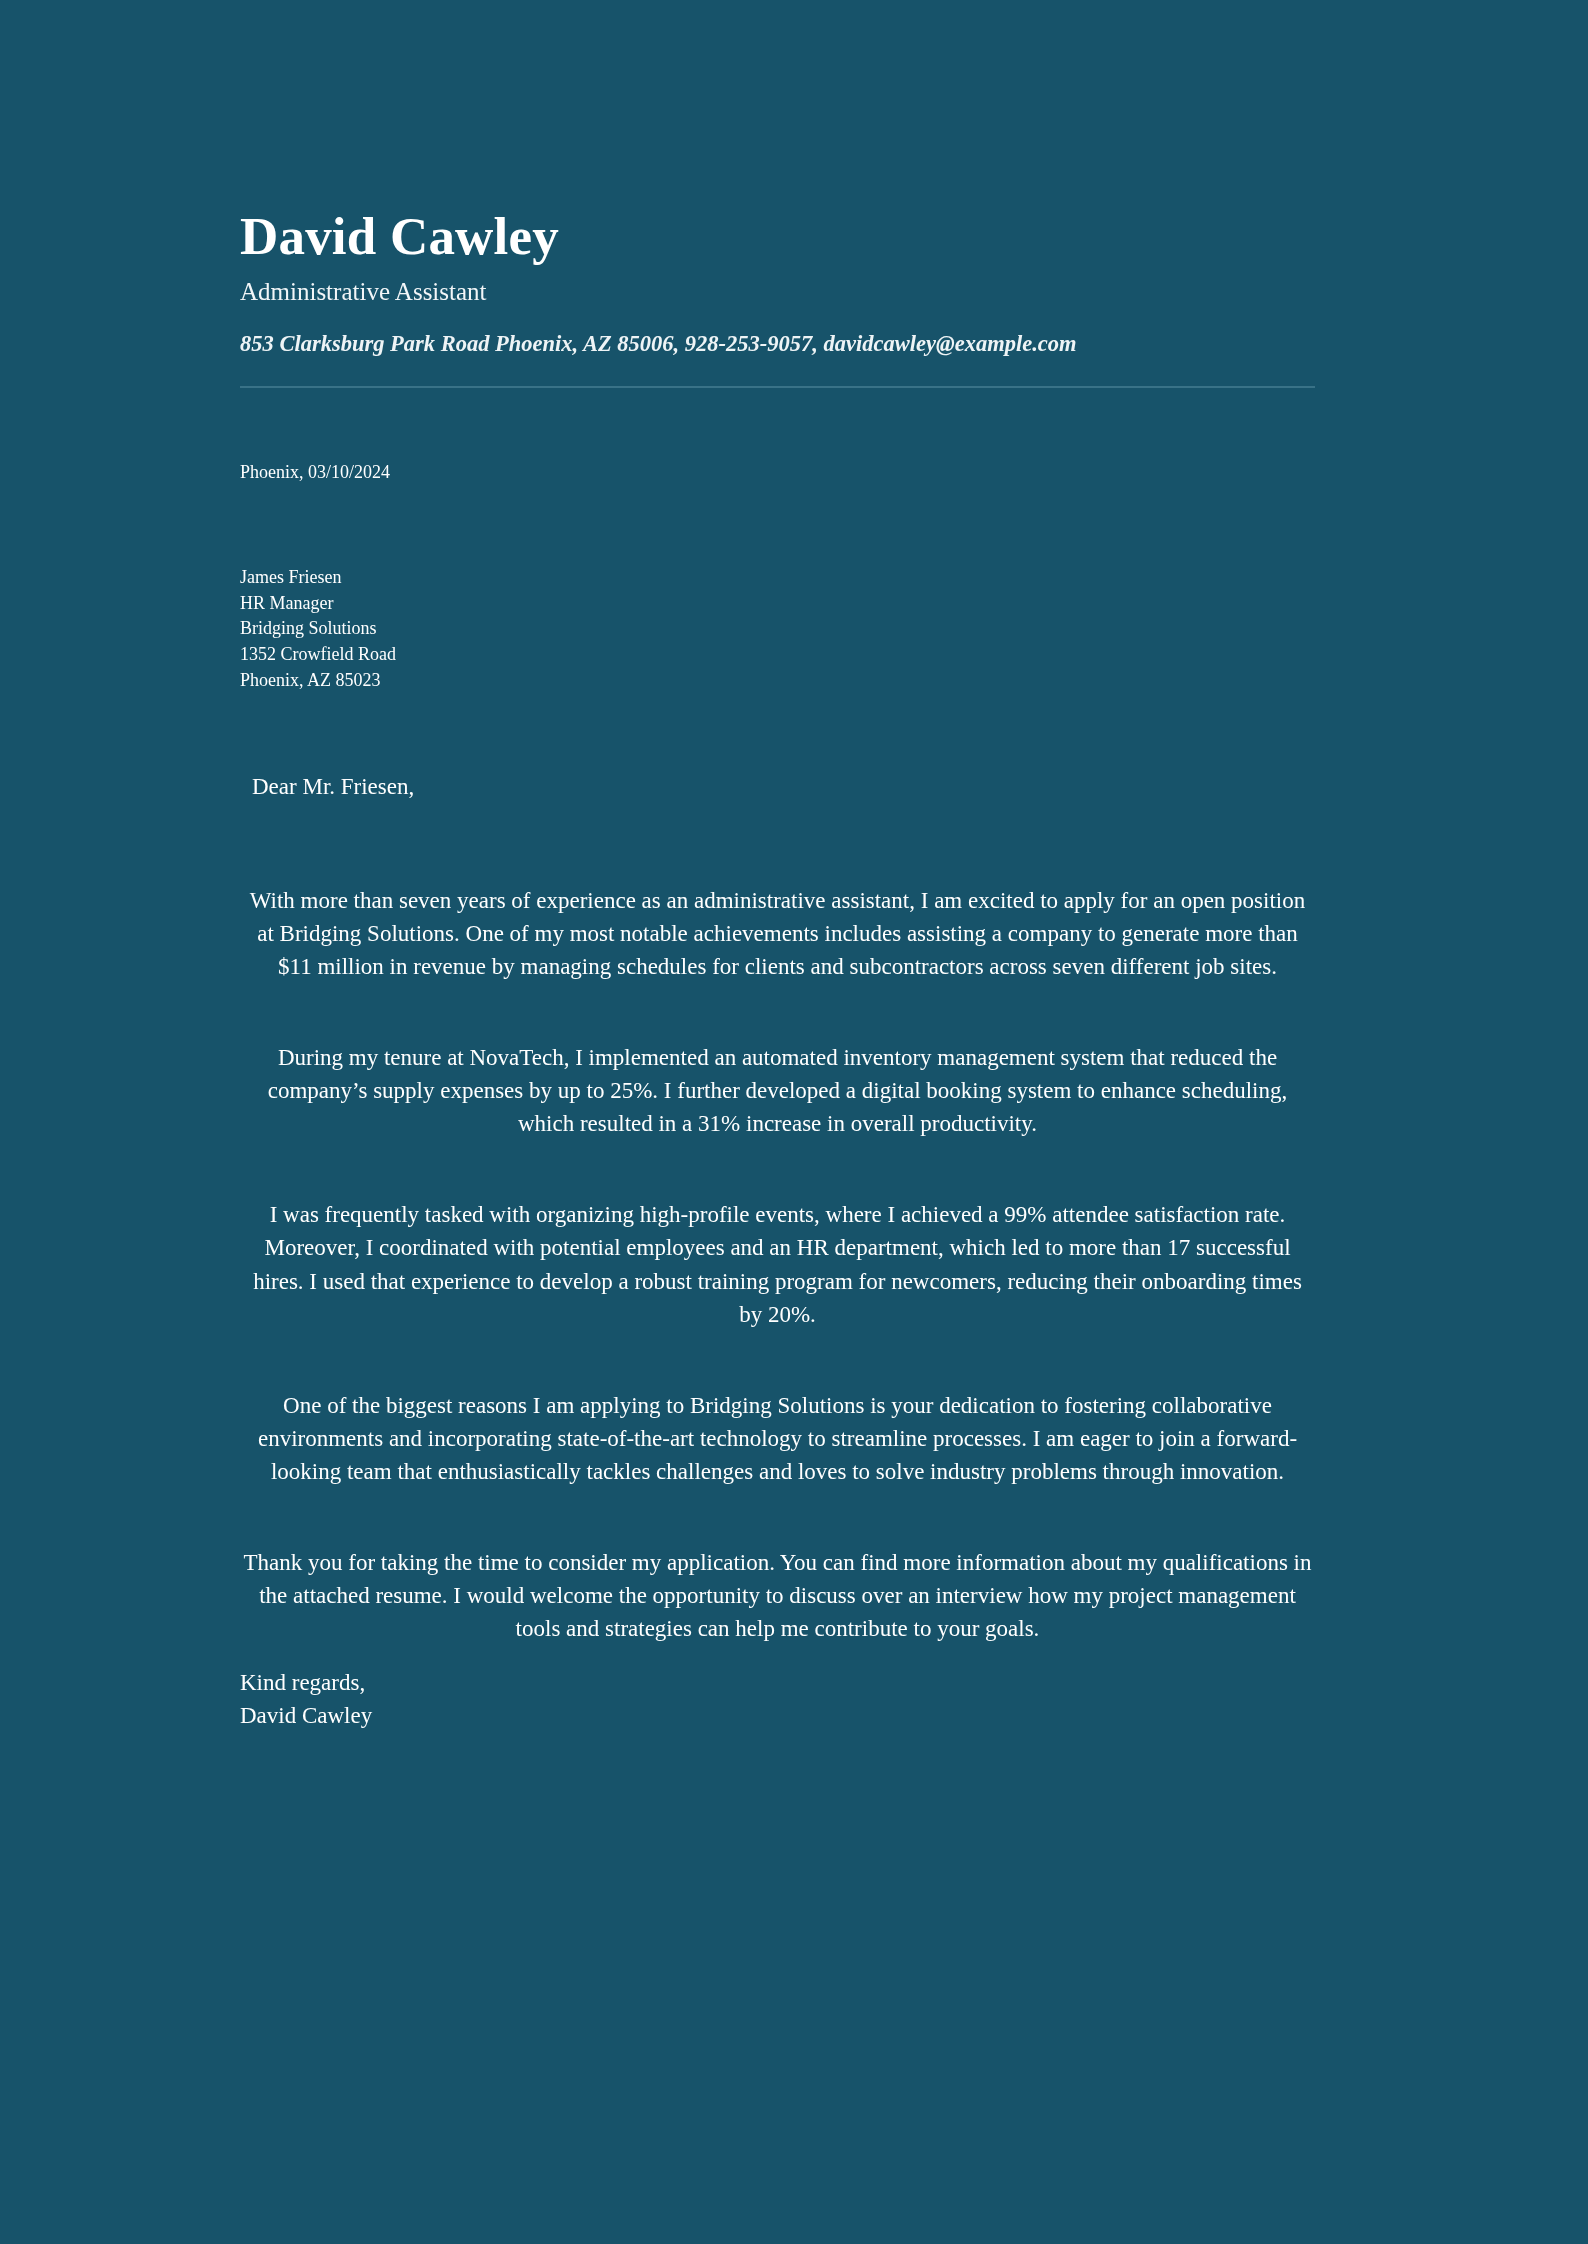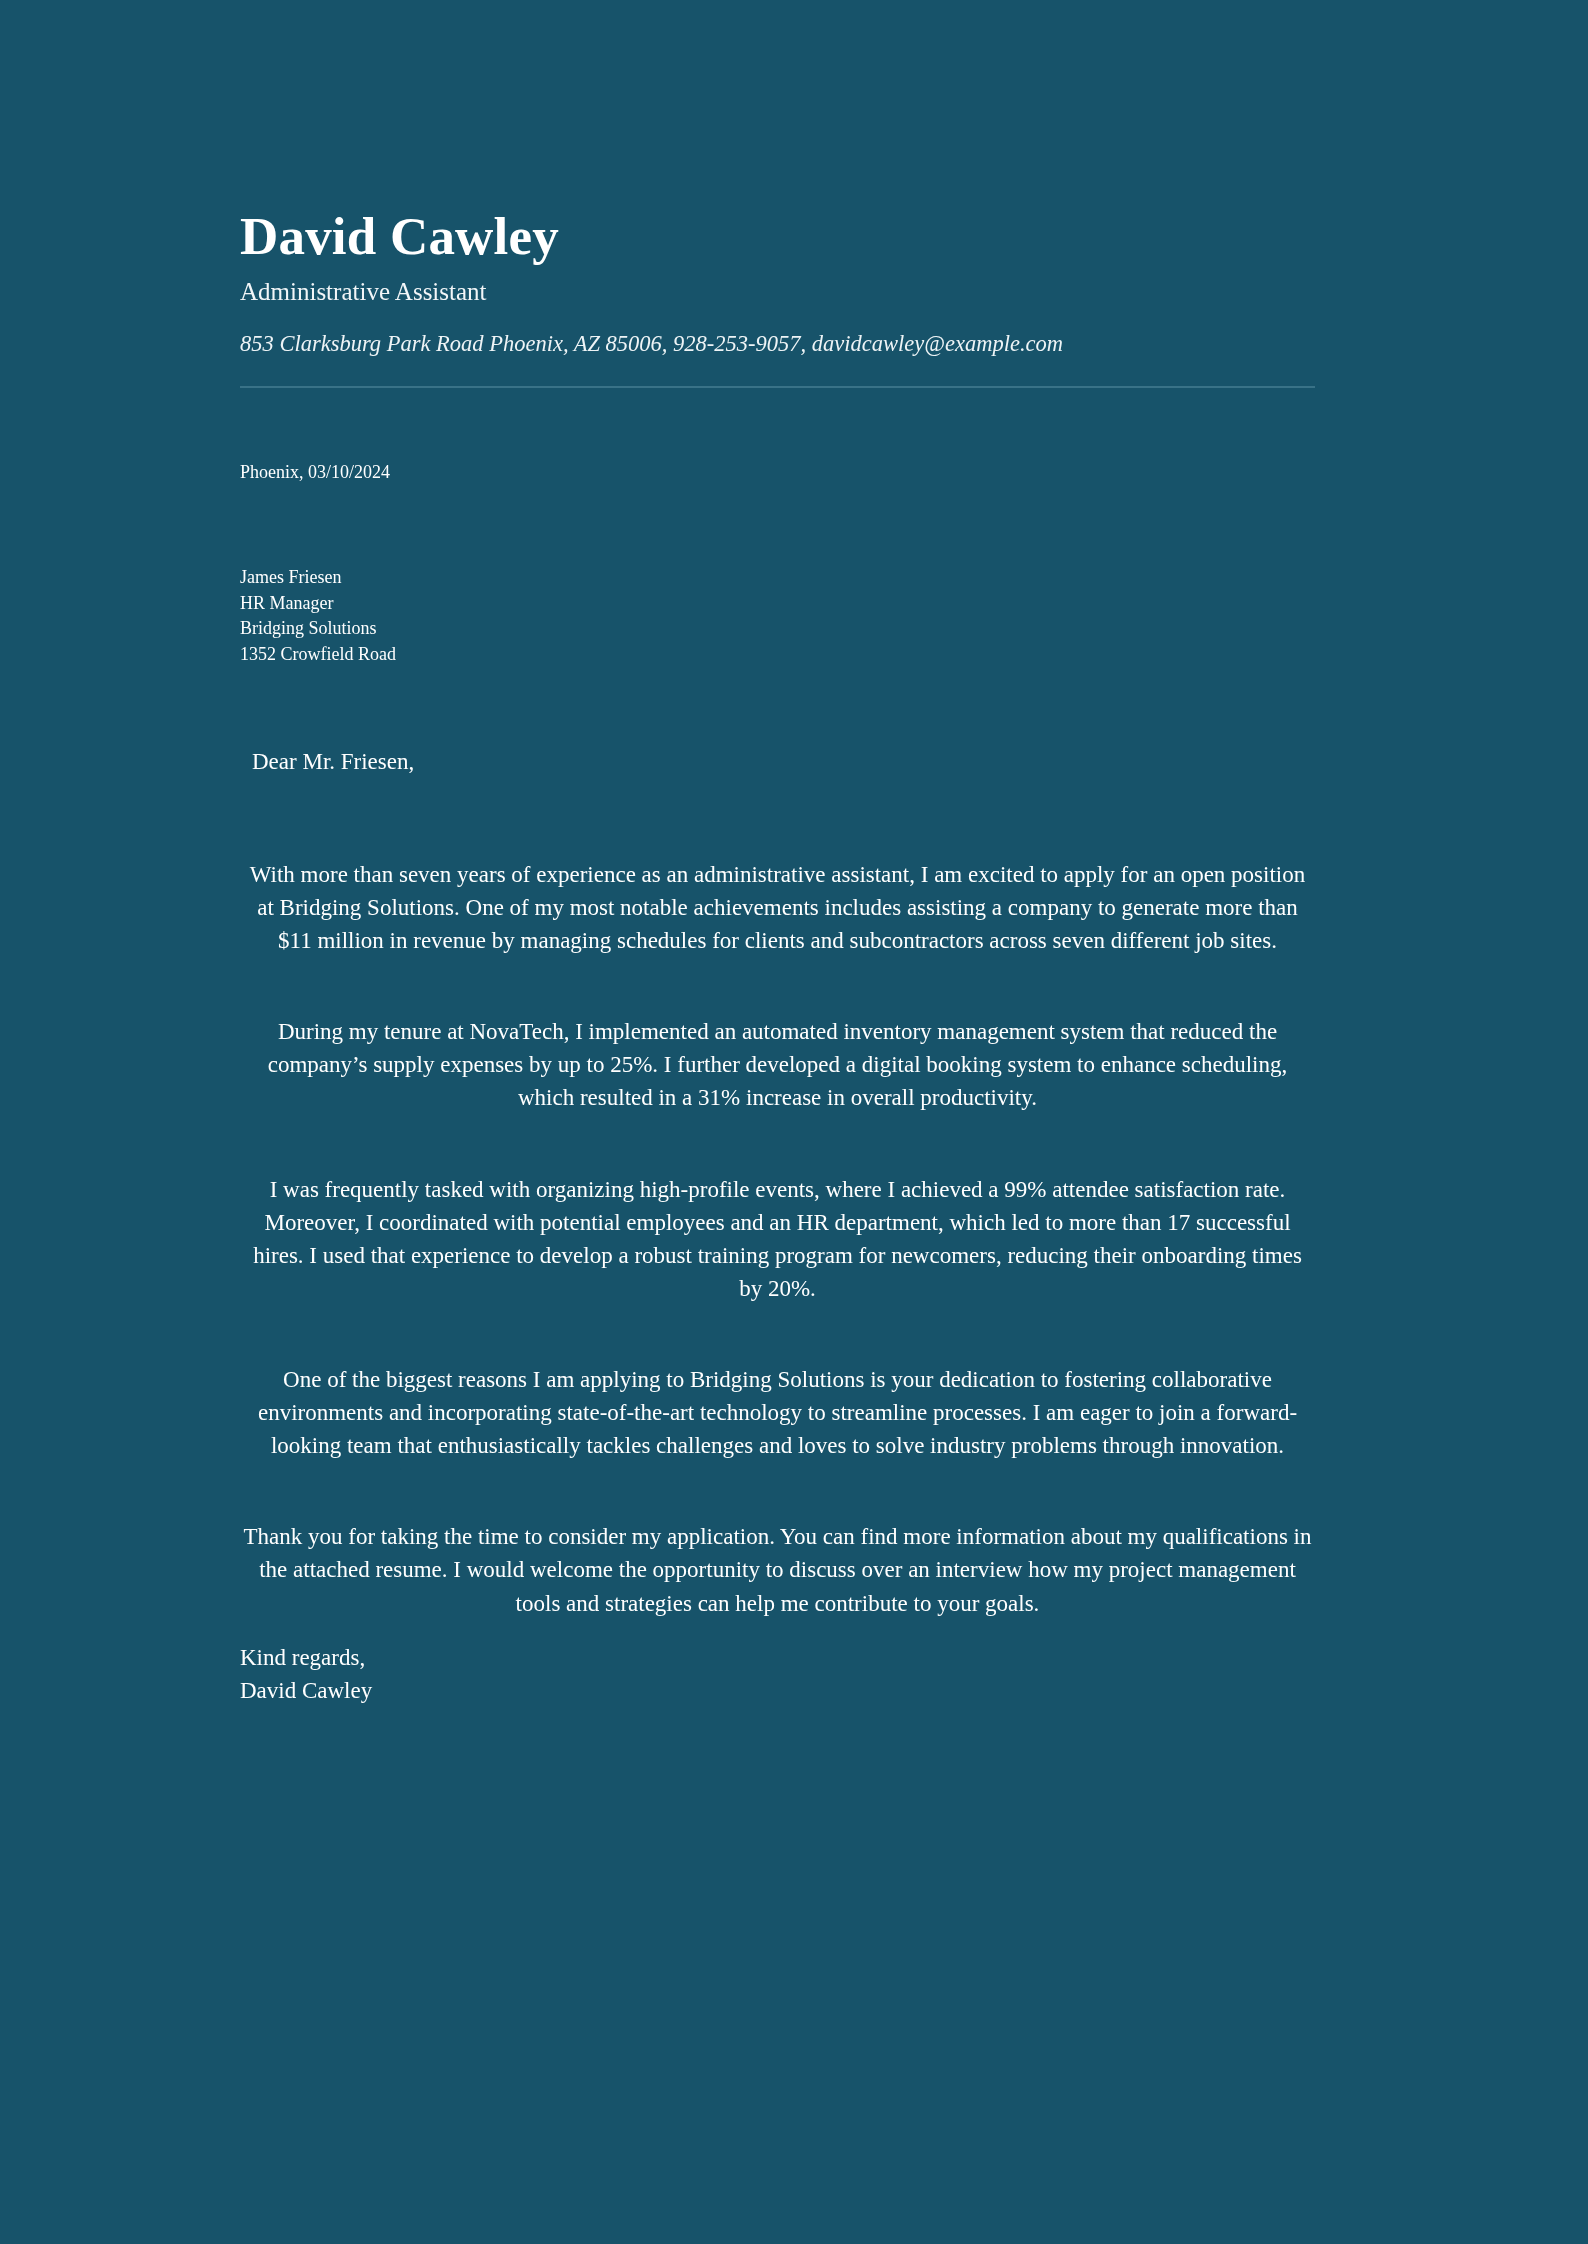--- a/index.html
+++ b/index.html
@@ -49,20 +49,21 @@
     margin: 0 0 22px 0;
     color: #f2f6f8;
   }
   .contact-line {
     font-size: 22.5px;
     font-style: italic;
     line-height: 1.3;
     margin: 0 0 28px 0;
     color: #eef4f6;
     white-space: nowrap;
+    font-weight: bold;
   }
   .divider {
     width: 1075px;
     height: 2px;
     background: #40788c;
     opacity: 0.85;
     margin: 0 0 0 0;
     border: 0;
   }
 
@@ -126,20 +127,21 @@
       <hr class="divider">
     </div>
 
     <div class="date-line">Phoenix, 03/10/2024</div>
 
     <div class="recipient">
       <div class="recipient-line">James Friesen</div>
       <div class="recipient-line">HR Manager</div>
       <div class="recipient-line">Bridging Solutions</div>
       <div class="recipient-line">1352 Crowfield Road</div>
+      <div class="recipient-line">Phoenix, AZ 85023</div>
     </div>
 
     <div class="salutation">Dear Mr. Friesen,</div>
 
     <div class="body-paragraphs">
       <p class="paragraph">With more than seven years of experience as an administrative assistant, I am excited to apply for an open position at Bridging Solutions. One of my most notable achievements includes assisting a company to generate more than $11 million in revenue by managing schedules for clients and subcontractors across seven different job sites.</p>
       <p class="paragraph">During my tenure at NovaTech, I implemented an automated inventory management system that reduced the company’s supply expenses by up to 25%. I further developed a digital booking system to enhance scheduling, which resulted in a 31% increase in overall productivity.</p>
       <p class="paragraph">I was frequently tasked with organizing high-profile events, where I achieved a 99% attendee satisfaction rate. Moreover, I coordinated with potential employees and an HR department, which led to more than 17 successful hires. I used that experience to develop a robust training program for newcomers, reducing their onboarding times by 20%.</p>
       <p class="paragraph">One of the biggest reasons I am applying to Bridging Solutions is your dedication to fostering collaborative environments and incorporating state-of-the-art technology to streamline processes. I am eager to join a forward-looking team that enthusiastically tackles challenges and loves to solve industry problems through innovation.</p>
       <p class="paragraph">Thank you for taking the time to consider my application. You can find more information about my qualifications in the attached resume. I would welcome the opportunity to discuss over an interview how my project management tools and strategies can help me contribute to your goals.</p>

